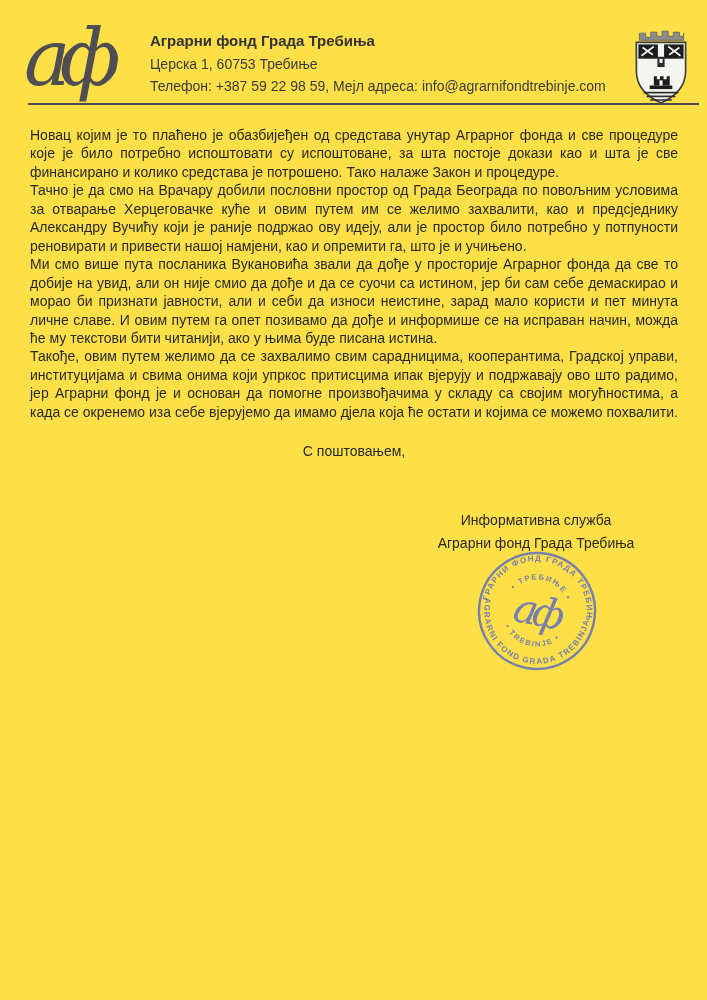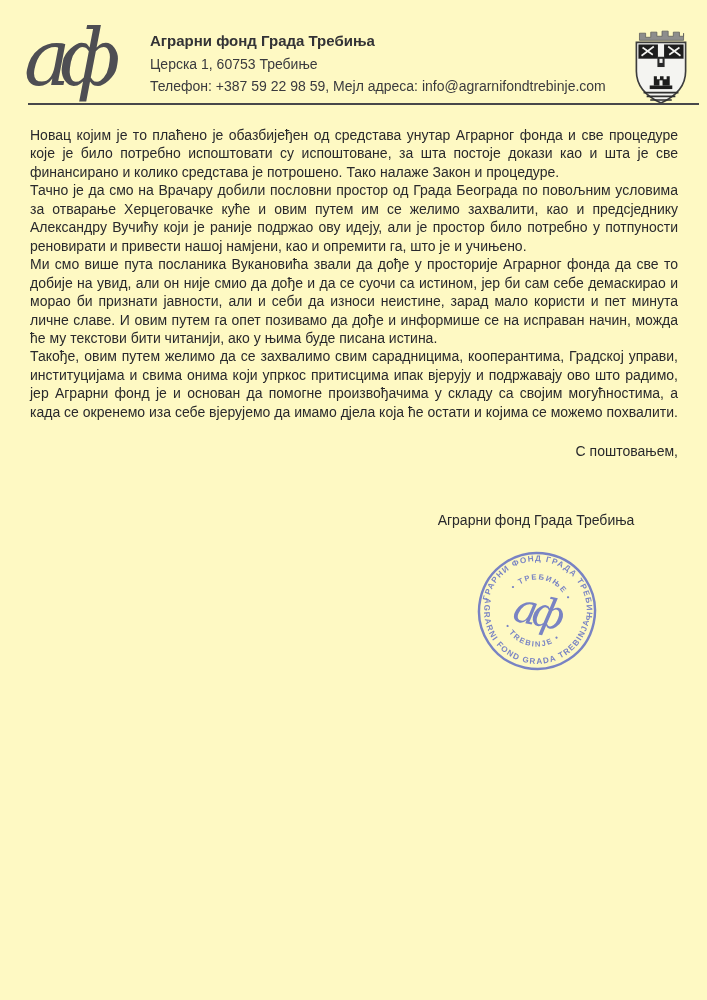--- a/index.html
+++ b/index.html
@@ -1,19 +1,19 @@
 <!DOCTYPE html>
 <html><head>
 <meta charset="utf-8">
 <style>
   html,body{margin:0;padding:0;background:#e8e8e8;}
   .page{
     position:relative;
     width:707px;height:1000px;
-    background:#fef9c3;
+    background:#fde047;
     margin:0 auto;
     font-family:"Liberation Sans",sans-serif;
     color:#29292c;
     overflow:hidden;
   }
   
   .logo{
     position:absolute;left:24px;top:18px;
     font-family:"DejaVu Serif",serif;
     font-style:italic;
@@ -28,21 +28,21 @@
   .org-contact{font-size:14px;color:#3a3a3e;margin:0;}
   .coat{position:absolute;left:628px;top:26px;width:66px;height:80px;}
   .divider{position:absolute;left:28px;top:103px;width:671px;height:2px;background:#48484b;}
   
   .body-text{
     position:absolute;left:30px;top:126px;width:648px;
     font-size:14px;line-height:18.45px;
     text-align:justify;
   }
   .body-text p{margin:0;}
-  .closing{margin-top:21px !important;text-align:right;}
+  .closing{margin-top:21px !important;text-align:center;}
   
   .signature{
     position:absolute;left:380px;top:509px;width:312px;
     font-size:14px;line-height:23px;text-align:center;
   }
   
   .stamp{
     position:absolute;left:476px;top:550px;width:122px;height:122px;
     opacity:.82;
     transform:rotate(12deg);
@@ -99,20 +99,21 @@
 
   <div class="body-text">
     <p>Новац којим је то плаћено је обазбијеђен од средстава унутар Аграрног фонда и све процедуре које је било потребно испоштовати су испоштоване, за шта постоје докази као и шта је све финансирано и колико средстава је потрошено. Тако налаже Закон и процедуре.</p>
     <p>Тачно је да смо на Врачару добили пословни простор од Града Београда по повољним условима за отварање Херцеговачке куће и овим путем им се желимо захвалити, као и предсједнику Александру Вучићу који је раније подржао ову идеју, али је простор било потребно у потпуности реновирати и привести нашој намјени, као и опремити га, што је и учињено.</p>
     <p>Ми смо више пута посланика Вукановића звали да дође у просторије Аграрног фонда да све то добије на увид, али он није смио да дође и да се суочи са истином, јер би сам себе демаскирао и морао би признати јавности, али и себи да износи неистине, зарад мало користи и пет минута личне славе. И овим путем га опет позивамо да дође и информише се на исправан начин, можда ће му текстови бити читанији, ако у њима буде писана истина.</p>
     <p>Такође, овим путем желимо да се захвалимо свим сарадницима, кооперантима, Градској управи, институцијама и свима онима који упркос притисцима ипак вјерују и подржавају ово што радимо, јер Аграрни фонд је и основан да помогне произвођачима у складу са својим могућностима, а када се окренемо иза себе вјерујемо да имамо дјела која ће остати и којима се можемо похвалити.</p>
     <p class="closing">С поштовањем,</p>
   </div>
 
   <div class="signature">
+    <div>Информативна служба</div>
     <div>Аграрни фонд Града Требиња</div>
   </div>
 
   <svg class="stamp" viewBox="0 0 120 120">
     <defs>
       <path id="arcOuterTop" d="M 11 60 A 49 49 0 0 1 109 60"></path>
       <path id="arcOuterBottom" d="M 8 60 A 52 52 0 0 0 112 60"></path>
       <path id="arcInnerTop" d="M 29 60 A 31 31 0 0 1 91 60"></path>
       <path id="arcInnerBottom" d="M 25 60 A 35 35 0 0 0 95 60"></path>
     </defs>

